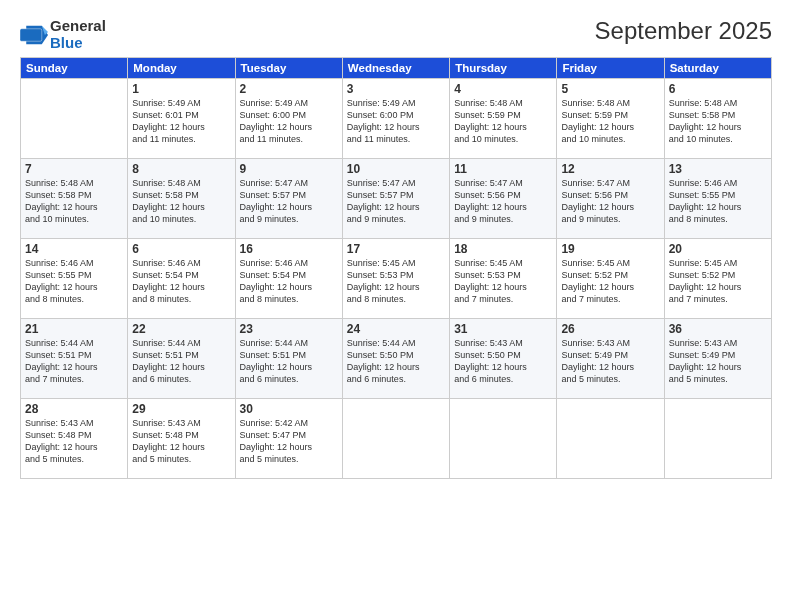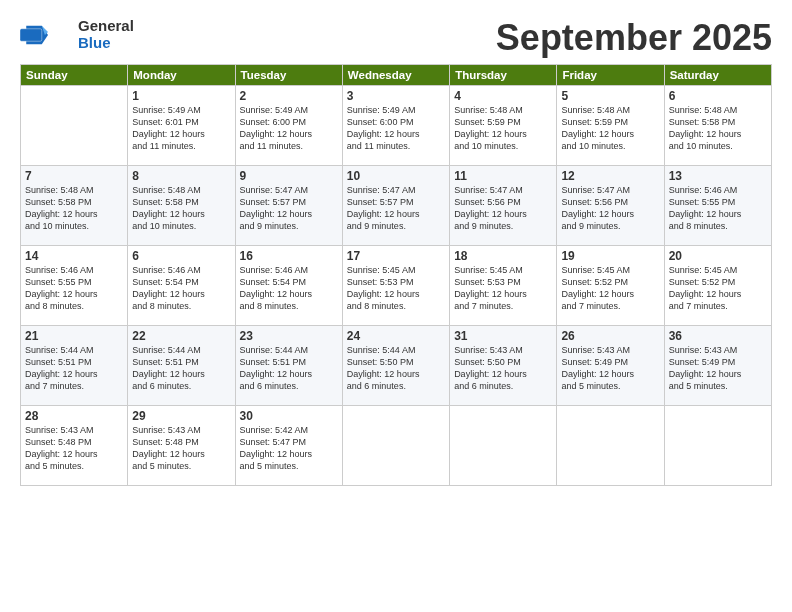--- a/index.html
+++ b/index.html
@@ -24,57 +24,56 @@
     }
     .logo {
       display: flex;
       align-items: center;
       gap: 0px;
     }
     .logo-text {
       display: flex;
       flex-direction: column;
       line-height: 1.1;
-      margin-left: 28px;
     }
     .logo-general {
       font-size: 15px;
       font-weight: bold;
       color: #333;
     }
     .logo-blue {
       font-size: 15px;
       font-weight: bold;
       color: #1a6bbf;
     }
     .logo-icon {
       width: 28px;
       height: 28px;
       margin-right: 2px;
     }
     .title-block {
       text-align: right;
     }
     .month-title {
-      font-size: 36px;
-      font-weight: bold;
+      font-size: 24px;
+      font-weight: normal;
       color: #333;
       line-height: 1.1;
     }
     .location {
       font-size: 14px;
       color: #333;
     }
     .calendar {
       width: 100%;
       border-collapse: collapse;
       table-layout: fixed;
     }
     .calendar th {
-      background: #4d7c0f;
+      background: #1d4ed8;
       color: #fff;
       font-size: 11.5px;
       font-weight: bold;
       padding: 4px 5px;
       text-align: left;
       border: 1px solid #ccc;
     }
     .calendar td {
       border: 1px solid #ccc;
       vertical-align: top;

